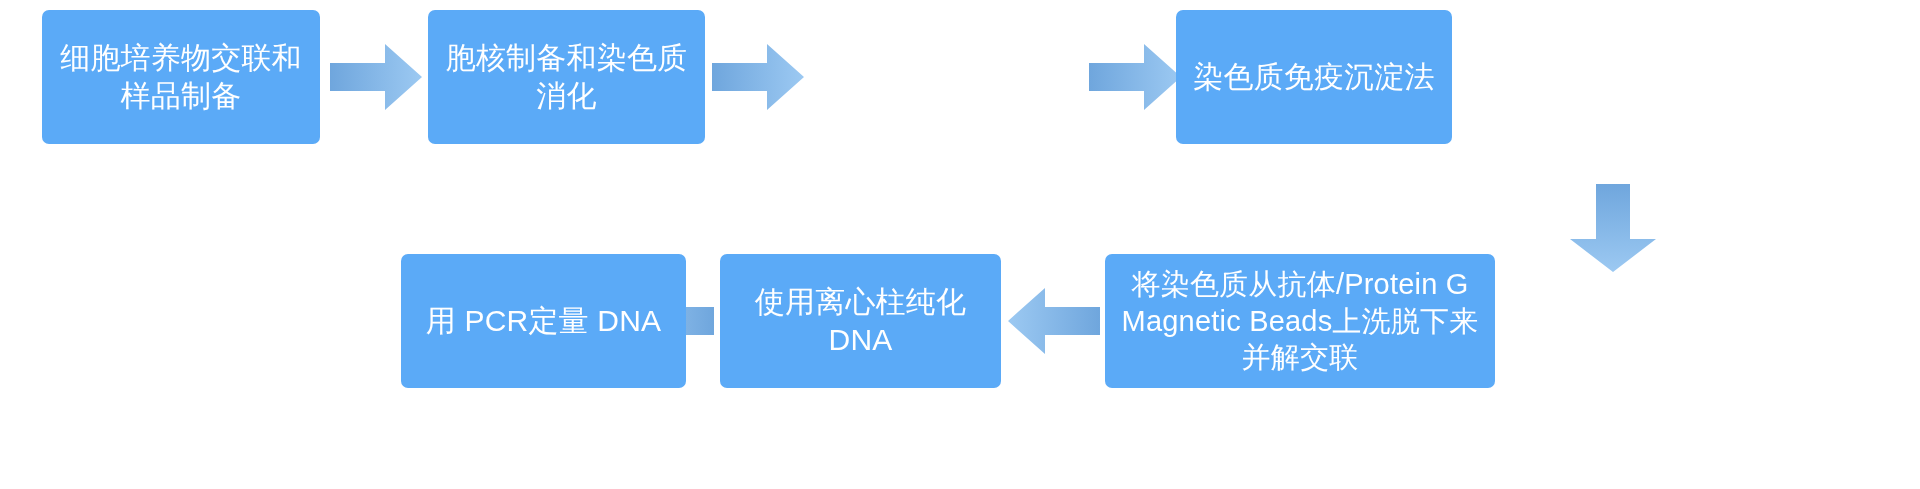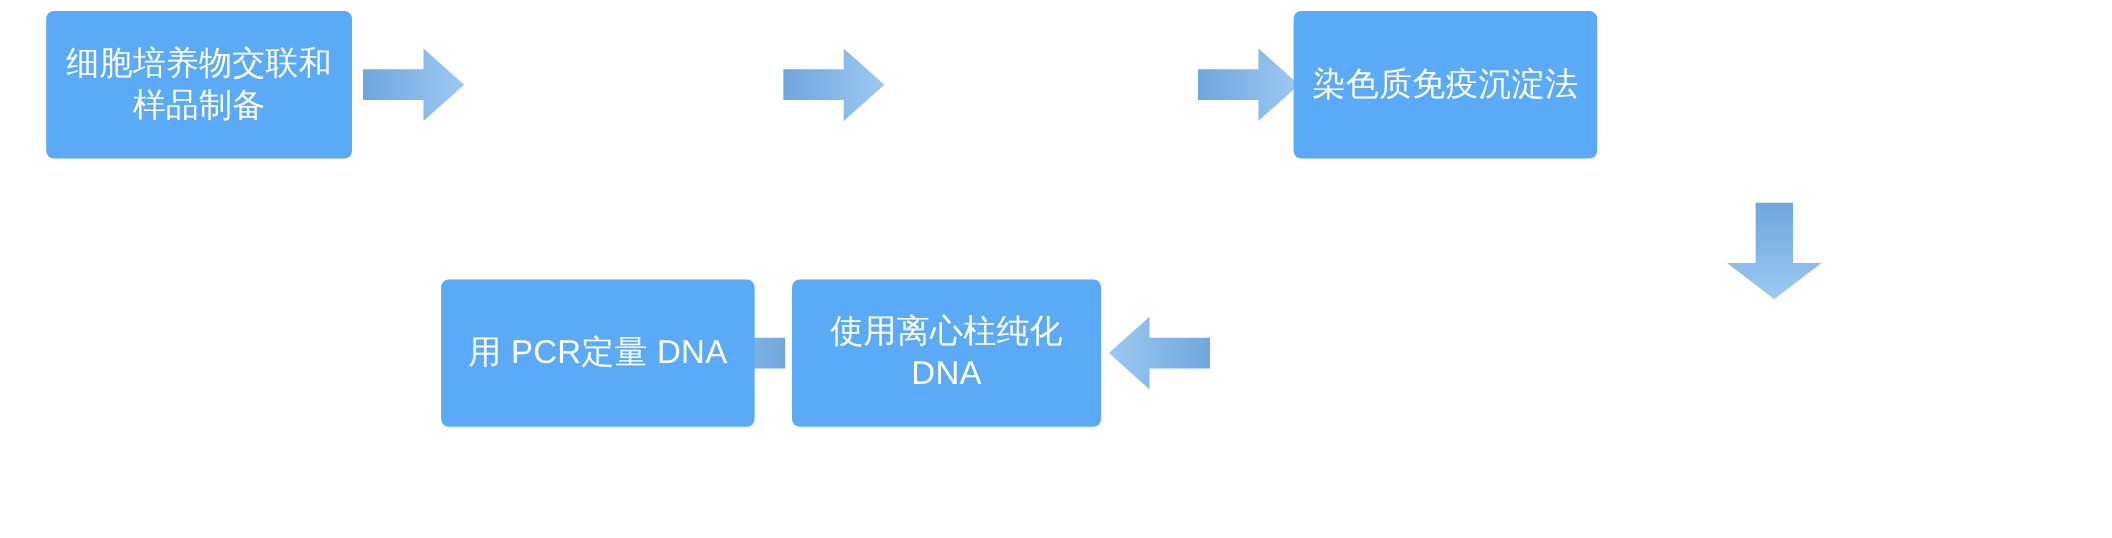--- a/index.html
+++ b/index.html
@@ -66,20 +66,24 @@
       <defs>
         <linearGradient id="gr1" x1="0" y1="0" x2="1" y2="0">
           <stop offset="0%" stop-color="#6FA6DD"></stop>
           <stop offset="100%" stop-color="#9CC9F2"></stop>
         </linearGradient>
       </defs>
       <polygon points="0,19 55,19 55,0 92,33 55,66 55,47 0,47" fill="url(#gr1)"></polygon>
     </svg>
   </div>
 
+  <div class="node" style="left:428px; top:10px; width:277px; height:134px;">
+    <span class="node-label">胞核制备和染色质
+消化</span>
+  </div>
 
   <div class="arrow" style="left:712px; top:44px; width:92px; height:66px;">
     <svg viewBox="0 0 92 66" preserveAspectRatio="none">
       <defs>
         <linearGradient id="gr2" x1="0" y1="0" x2="1" y2="0">
           <stop offset="0%" stop-color="#6FA6DD"></stop>
           <stop offset="100%" stop-color="#9CC9F2"></stop>
         </linearGradient>
       </defs>
       <polygon points="0,19 55,19 55,0 92,33 55,66 55,47 0,47" fill="url(#gr2)"></polygon>
@@ -108,20 +112,25 @@
       <defs>
         <linearGradient id="gd1" x1="0" y1="0" x2="0" y2="1">
           <stop offset="0%" stop-color="#6FA6DD"></stop>
           <stop offset="100%" stop-color="#9CC9F2"></stop>
         </linearGradient>
       </defs>
       <polygon points="26,0 60,0 60,55 86,55 43,88 0,55 26,55" fill="url(#gd1)"></polygon>
     </svg>
   </div>
 
+  <div class="node" style="left:1105px; top:254px; width:390px; height:134px; font-size:29px;">
+    <span class="node-label">将染色质从抗体/Protein G
+Magnetic Beads上洗脱下来
+并解交联</span>
+  </div>
 
   <div class="arrow" style="left:1008px; top:288px; width:92px; height:66px;">
     <svg viewBox="0 0 92 66" preserveAspectRatio="none">
       <defs>
         <linearGradient id="gl1" x1="1" y1="0" x2="0" y2="0">
           <stop offset="0%" stop-color="#6FA6DD"></stop>
           <stop offset="100%" stop-color="#9CC9F2"></stop>
         </linearGradient>
       </defs>
       <polygon points="92,19 37,19 37,0 0,33 37,66 37,47 92,47" fill="url(#gl1)"></polygon>

